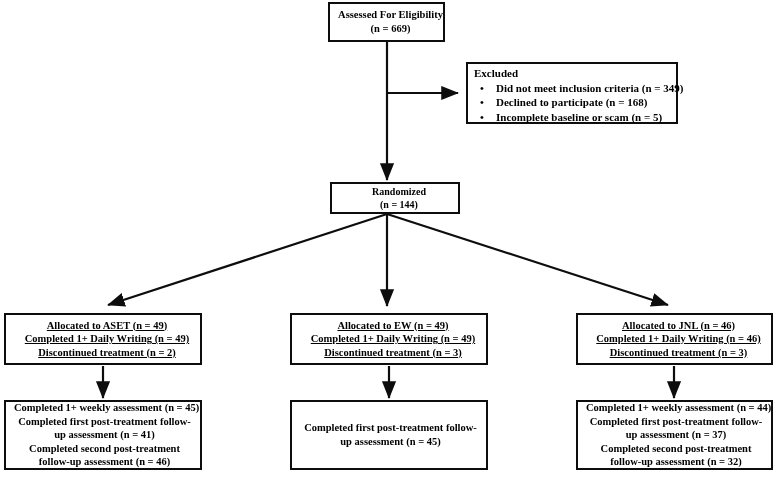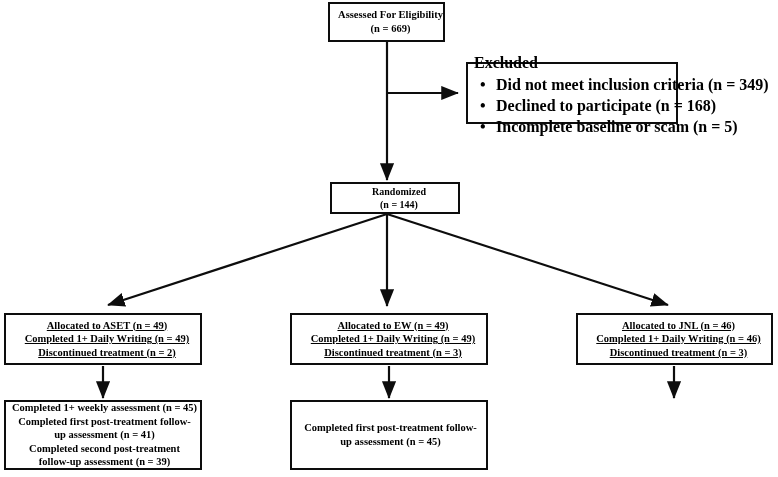--- a/index.html
+++ b/index.html
@@ -21,34 +21,34 @@
     box-sizing: border-box;
     border: 2px solid #0d0d0d;
     background: #ffffff;
     display: flex;
     flex-direction: column;
     justify-content: center;
     font-weight: bold;
     color: #000000;
     line-height: 1.28;
   }
-  .box.center { align-items: center; text-align: center; padding-left: 8px; }
+  .box.center { text-align: center; padding-left: 8px; }
   .box.left   { align-items: flex-start; text-align: left; }
 
   .line { line-height: 1.3; white-space: nowrap; }
   .line-wrap { line-height: 1.3; }
 
   
   #box-assessed {
     left: 328px; top: 2px; width: 117px; height: 40px;
     font-size: 10.5px;
   }
   #box-excluded {
     left: 466px; top: 62px; width: 212px; height: 62px;
-    font-size: 16px;
+    font-size: 11px;
     padding: 5px 6px 1px 6px;
   }
   #box-randomized {
     left: 330px; top: 182px; width: 130px; height: 32px;
     font-size: 10px;
   }
   .alloc-box {
     top: 313px; height: 52px;
     font-size: 10.5px;
     text-decoration: underline;
@@ -173,21 +173,26 @@
 
   <div class="box center alloc-box" id="box-alloc-2">
     <div class="line">Allocated to JNL (n = 46)</div>
     <div class="line">Completed 1+ Daily Writing (n = 46)</div>
     <div class="line">Discontinued treatment (n = 3)</div>
   </div>
 
   <div class="box center outcome-box" id="box-outcome-0">
     <div class="line">Completed 1+ weekly assessment (n = 45)</div>
     <div class="line-wrap">Completed first post-treatment follow-up assessment (n = 41)</div>
-    <div class="line-wrap">Completed second post-treatment follow-up assessment (n = 39)</div>
+    <div class="line-wrap">Completed second post-treatment follow-up assessment (n = 46)</div>
   </div>
 
   <div class="box center outcome-box" id="box-outcome-1">
     <div class="line-wrap">Completed first post-treatment follow-up assessment (n = 45)</div>
   </div>
 
+  <div class="box center outcome-box" id="box-outcome-2">
+    <div class="line">Completed 1+ weekly assessment (n = 44)</div>
+    <div class="line-wrap">Completed first post-treatment follow-up assessment (n = 37)</div>
+    <div class="line-wrap">Completed second post-treatment follow-up assessment (n = 32)</div>
+  </div>
 
 </div>
 
 </body></html>

